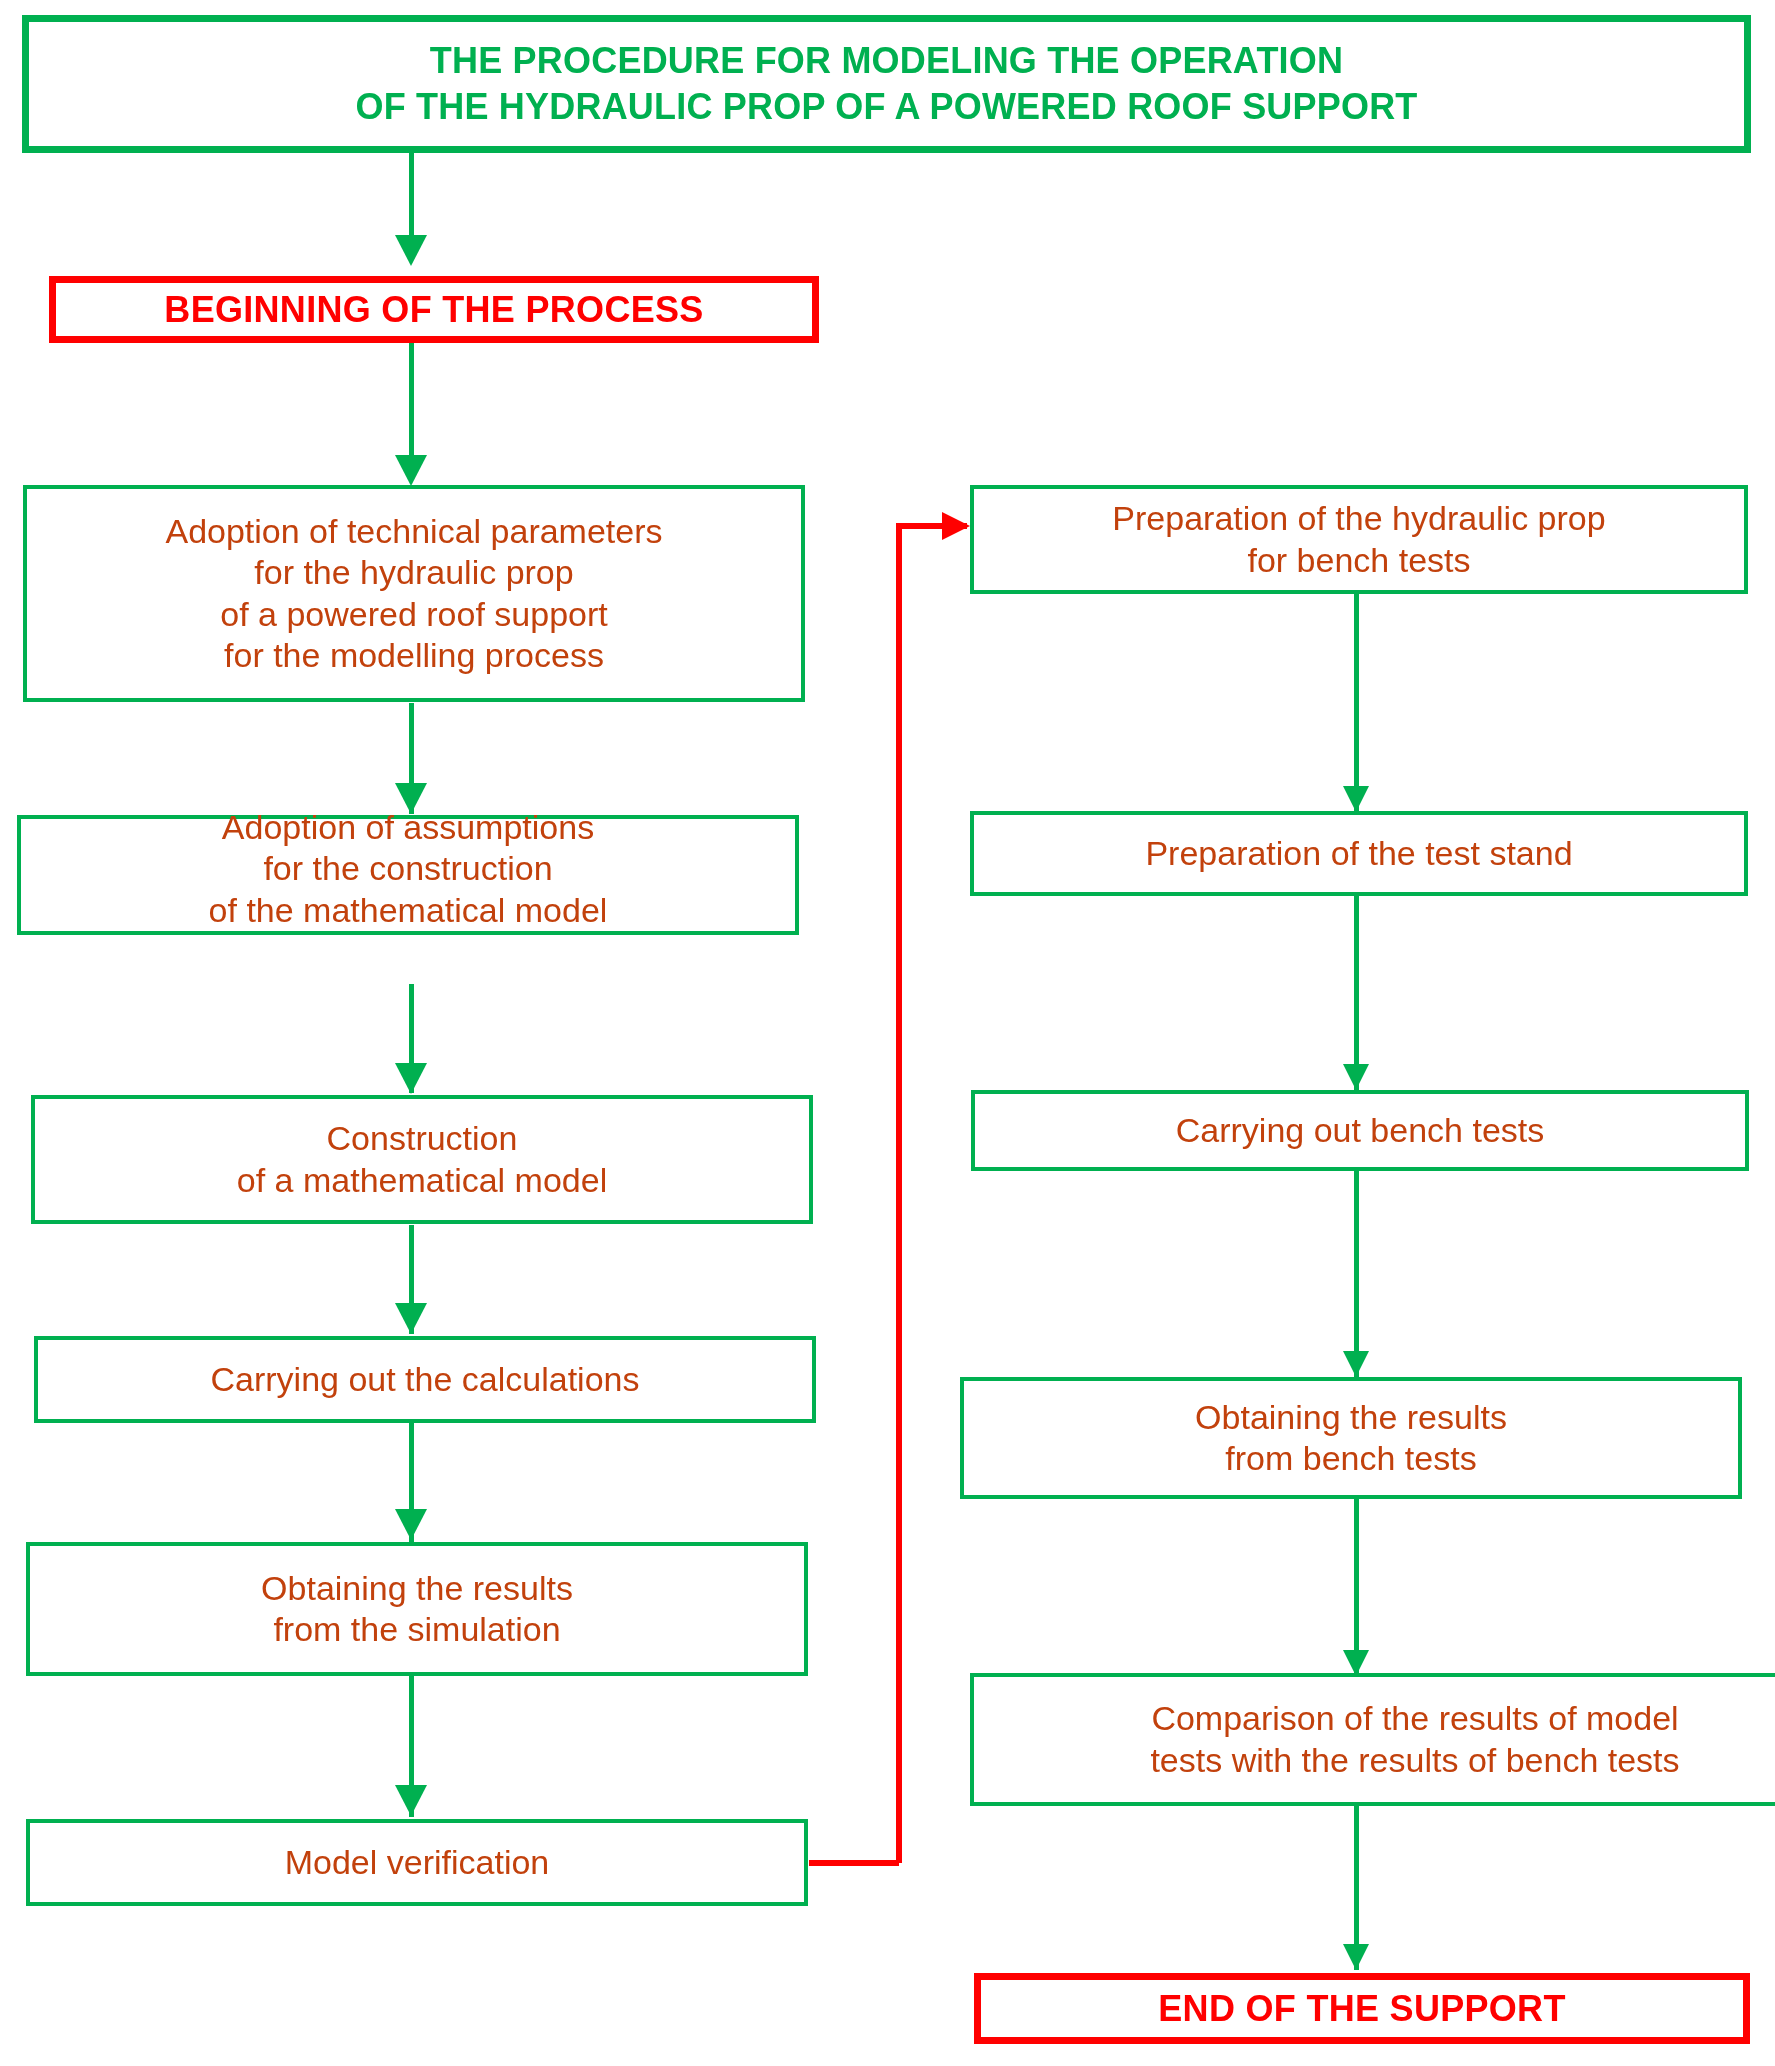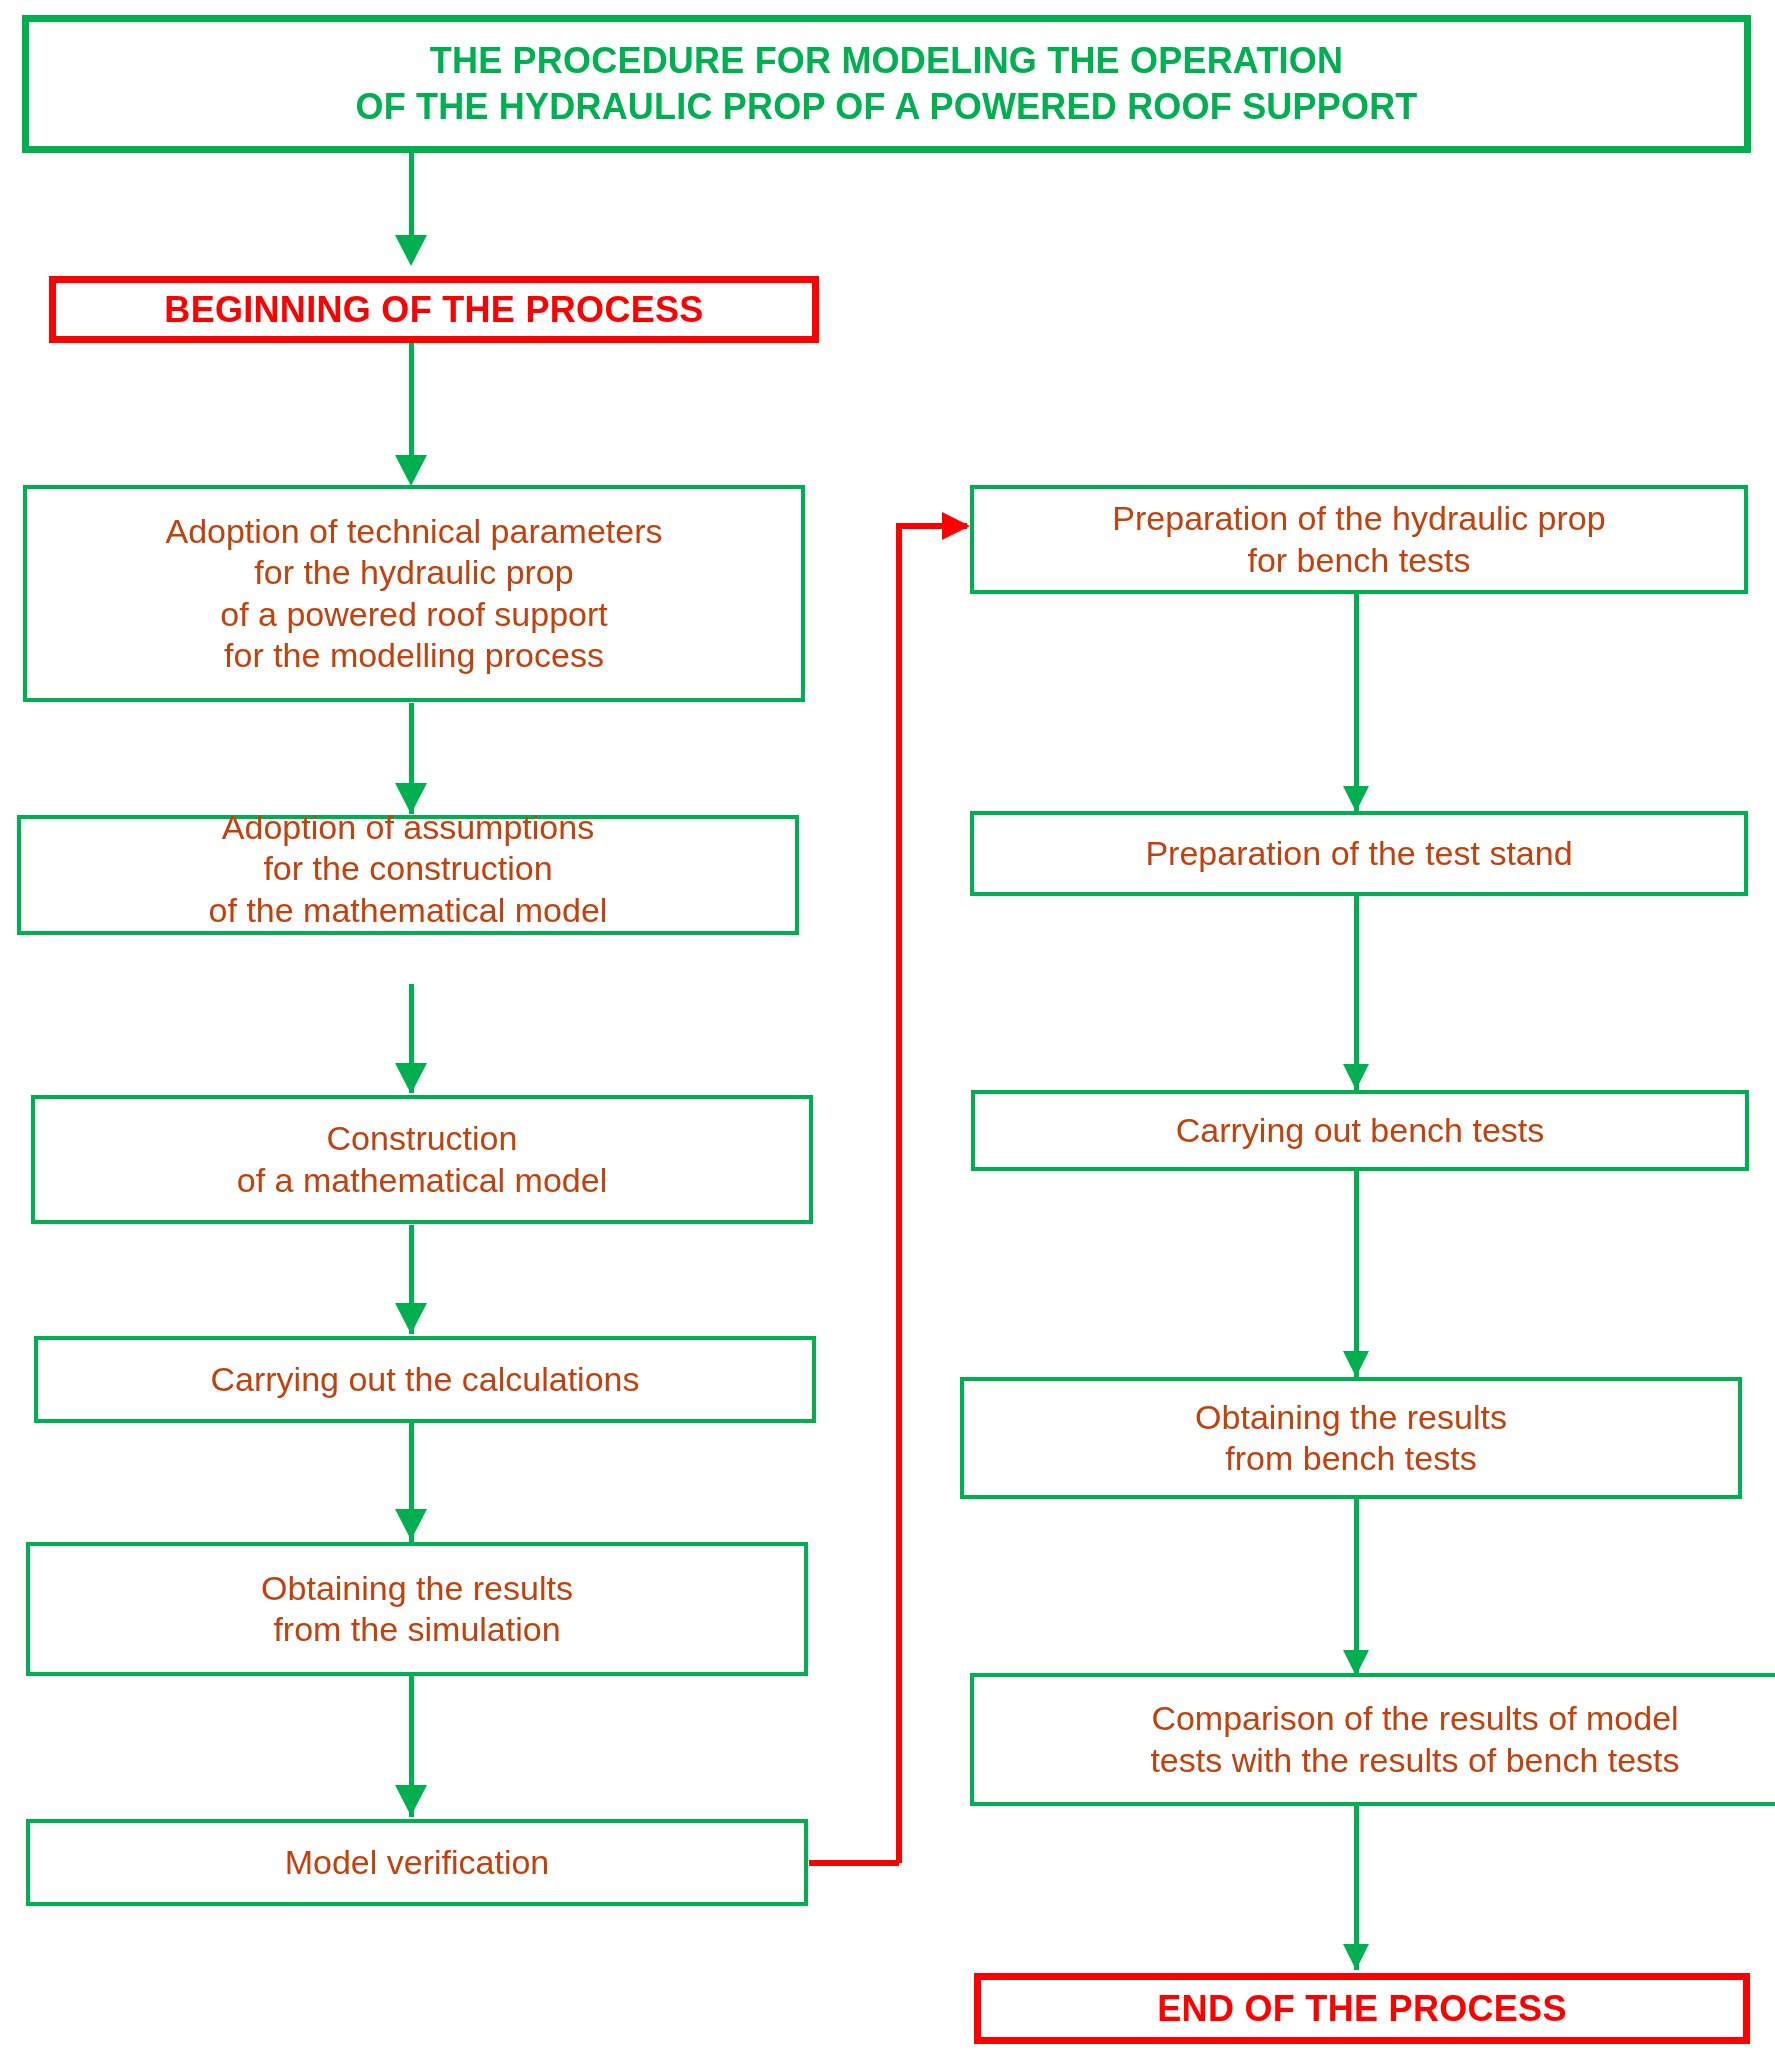--- a/index.html
+++ b/index.html
@@ -202,17 +202,17 @@
 
   <div class="node node-green" style="left:970px; top:1673px; width:890px; height:133px;">
     <span class="txt">Comparison of the results of model
 tests with the results of bench tests</span>
   </div>
 
   <div class="vline" style="left:1354px; top:1806px; height:164px;"></div>
   <div class="arrow-down-sm" style="left:1343px; top:1944px;"></div>
 
   <div class="node node-terminal" style="left:974px; top:1973px; width:776px; height:71px;">
-    <span class="txt">END OF THE PROCESS</span>
+    <span class="txt">END OF THE SUPPORT</span>
   </div>
 
 </div>
 
 
 </body></html>

